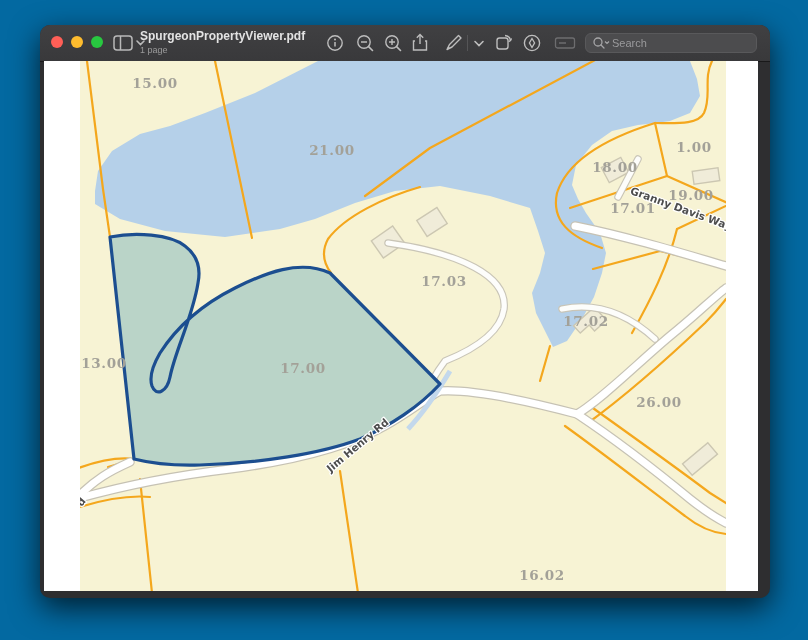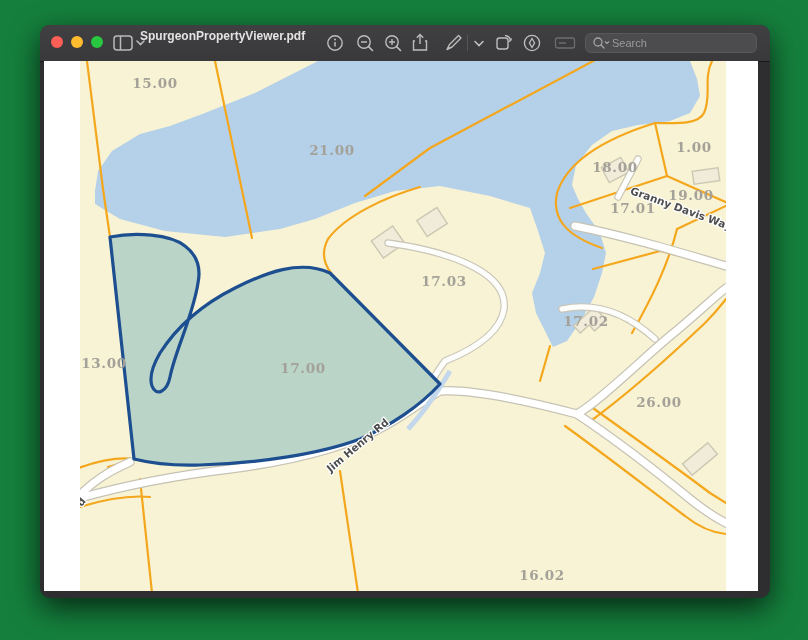--- a/index.html
+++ b/index.html
@@ -1,17 +1,17 @@
 <!DOCTYPE html>
 <html><head>
 <meta charset="utf-8">
 <style>
   html,body{margin:0;padding:0;background:#000;width:808px;height:640px;overflow:hidden;
     font-family:"Liberation Sans",sans-serif;-webkit-font-smoothing:antialiased;}
-  #stage{position:relative;width:808px;height:640px;background:#15803d;}
+  #stage{position:relative;width:808px;height:640px;background:#0369a1;}
 
   
   #pvwindow{position:absolute;left:40px;top:25px;width:730px;height:573px;
     border-radius:10px;overflow:hidden;background:#2e2e30;box-shadow:0 10px 30px rgba(0,0,0,.7);}
   #titlebar{position:absolute;left:0;top:0;width:100%;height:36px;
     background:linear-gradient(#404042,#39393b);border-bottom:1px solid #19191a;}
   .tl{position:absolute;top:11px;width:12px;height:12px;border-radius:50%;}
   #tl-red{left:11px;background:#ff5f57;}
   #tl-yellow{left:31px;background:#febc2e;}
   #tl-green{left:51px;background:#28c840;}
@@ -57,20 +57,21 @@
       <div id="sidebar-btn">
         <svg width="34" height="20" viewBox="0 0 34 20">
           <rect x="2" y="3" width="18" height="14" rx="3" fill="none" stroke="currentColor" stroke-width="1.5"></rect>
           <line x1="8.5" y1="3" x2="8.5" y2="17" stroke="currentColor" stroke-width="1.5"></line>
           <path d="M25 8 l3.5 3.5 L32 8" fill="none" stroke="currentColor" stroke-width="1.6" stroke-linecap="round"></path>
         </svg>
       </div>
 
       <div id="title-wrap">
         <div class="tb-title">SpurgeonPropertyViewer.pdf</div>
+        <div class="tb-sub">1 page</div>
       </div>
 
       <div class="tool" style="left:283px">
         <svg width="18" height="22" viewBox="0 0 18 22">
           <circle cx="9" cy="11" r="7.2" fill="none" stroke="currentColor" stroke-width="1.4"></circle>
           <line x1="9" y1="10" x2="9" y2="14.6" stroke="currentColor" stroke-width="1.5"></line>
           <circle cx="9" cy="7.4" r="1" fill="currentColor"></circle>
         </svg>
       </div>
       <div class="tool" style="left:313px">

